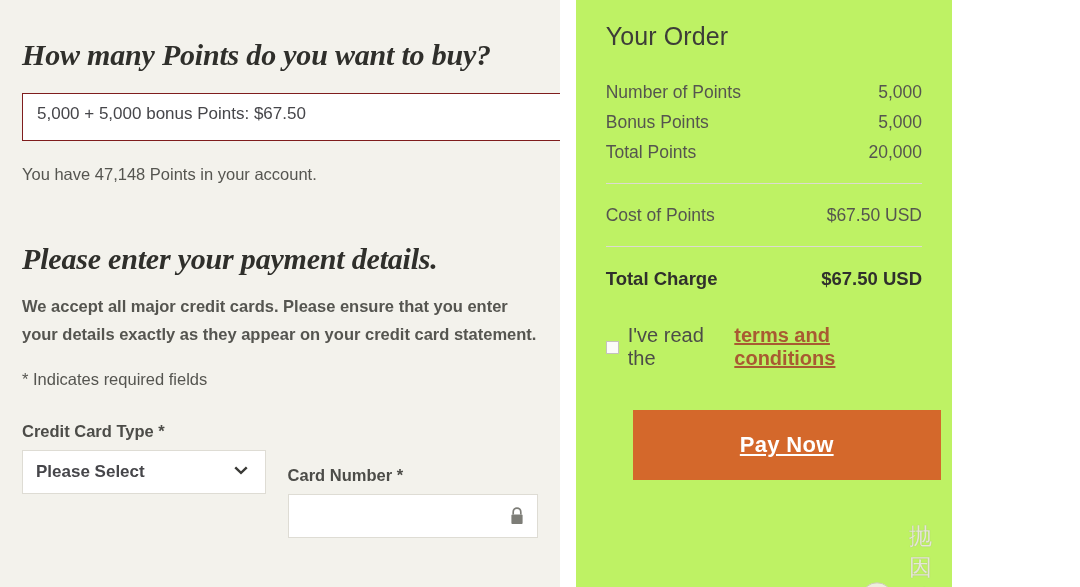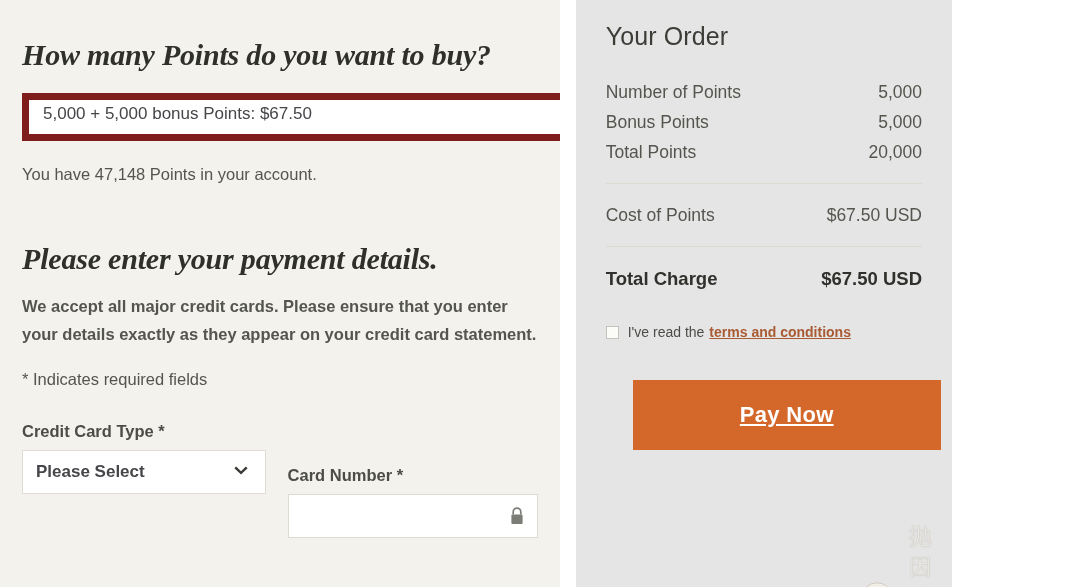--- a/index.html
+++ b/index.html
@@ -36,21 +36,21 @@
   .gutter {
     width: 18px;
     height: 587px;
     background: #ffffff;
   }
 
   
   .right-panel {
     width: 424px;
     height: 587px;
-    background: #e5e5e5;
+    background: #bef264;
     padding: 22px 30px 0 30px;
     position: relative;
     overflow: hidden;
   }
 
   
   .serif-heading {
     font-family: "Liberation Serif", "DejaVu Serif", serif;
     font-style: italic;
     font-weight: bold;
@@ -64,21 +64,21 @@
   #heading-points { margin-top: 14px; }
   #heading-payment { margin-top: 0; }
 
   
   .field-select {
     position: relative;
     margin-top: 20px;
     width: 590px;
     height: 48px;
     background: #ffffff;
-    border: 7px solid #7f1d1d;
+    border: 1px solid #7f1d1d;
     display: flex;
     align-items: center;
     padding: 0 44px 5px 14px;
     font-size: 17px;
     color: #46464a;
     cursor: pointer;
   }
   .field-select .value {
     white-space: nowrap;
     overflow: hidden;
@@ -188,21 +188,21 @@
     font-weight: bold;
     color: #30302c;
     font-size: 18.5px;
   }
 
   
   .terms-row {
     display: flex;
     align-items: center;
     margin-top: 30px;
-    font-size: 14px;
+    font-size: 20px;
     color: #4c4c48;
   }
   .checkbox {
     width: 13px;
     height: 13px;
     border: 1px solid #c4c2bb;
     background: #fbfbf8;
     margin-right: 9px;
     flex: 0 0 auto;
     cursor: pointer;

